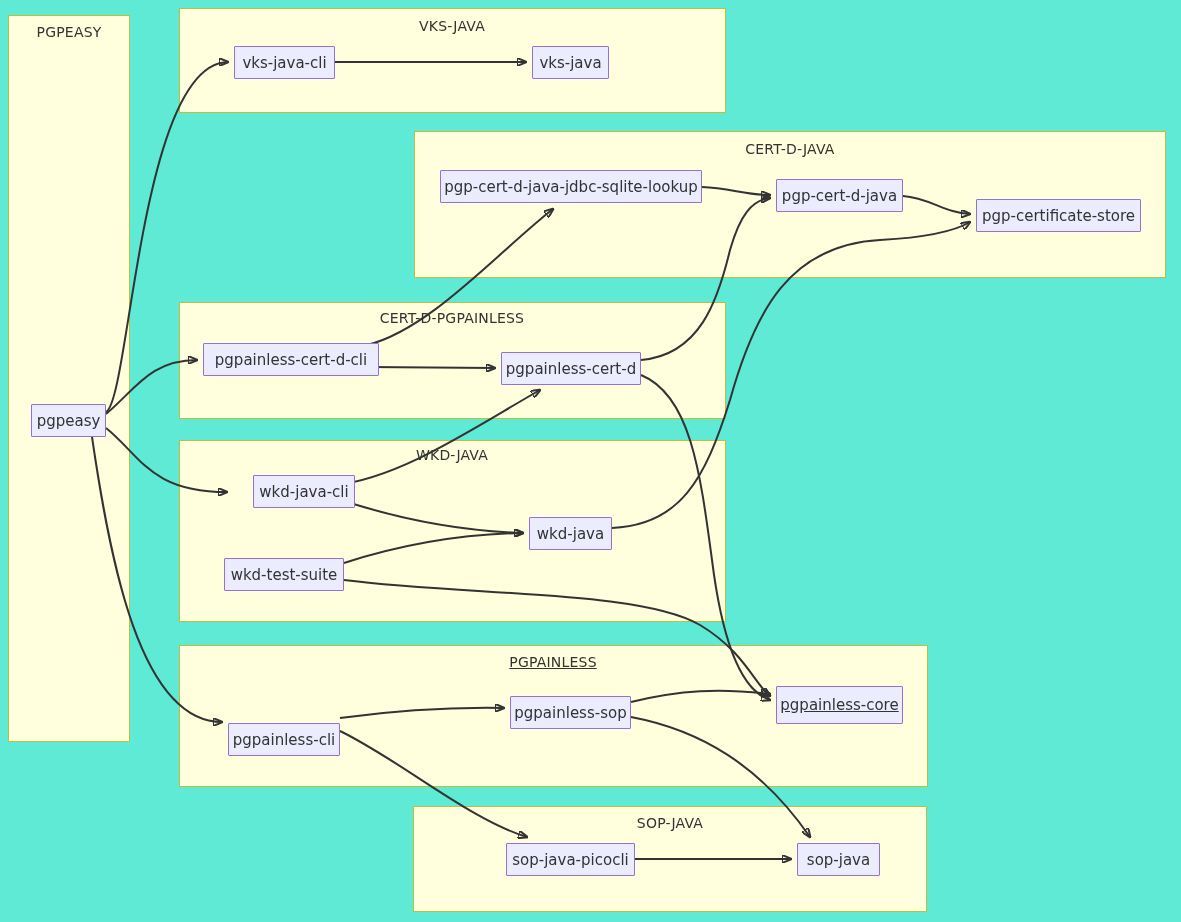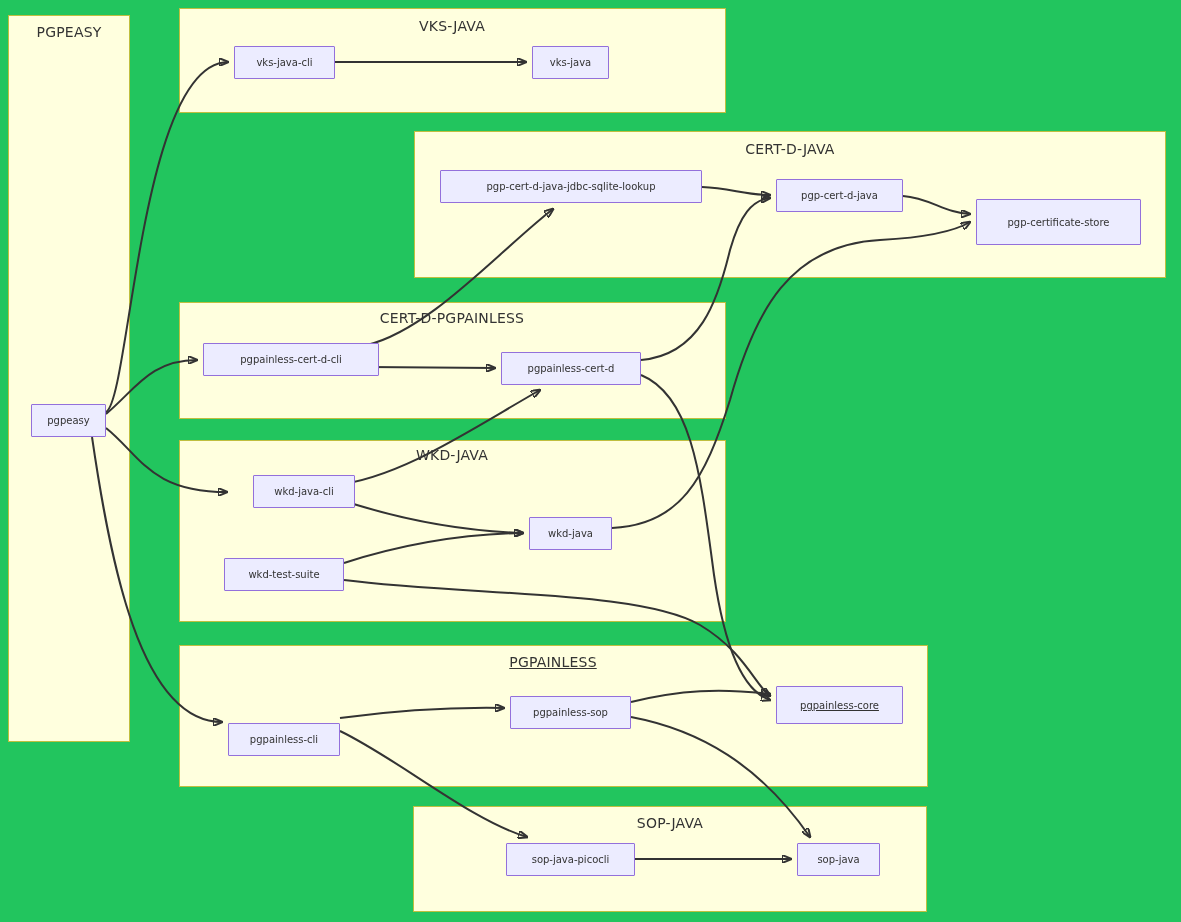--- a/index.html
+++ b/index.html
@@ -1,23 +1,23 @@
 <!DOCTYPE html>
 <html><head>
 <meta charset="utf-8">
 <style>
   html,body{margin:0;padding:0;background:#000;}
-  #stage{position:relative;width:1181px;height:922px;background:#22c55e;
+  #stage{position:relative;width:1181px;height:922px;background:#5eead4;
          font-family:"DejaVu Sans","Liberation Sans",sans-serif;overflow:hidden;}
   .cluster{position:absolute;background:#ffffde;border:1px solid #bfbf3f;box-sizing:border-box;}
   .cluster-label{position:absolute;transform:translateX(-50%);
                  font-size:14px;color:#333333;white-space:nowrap;letter-spacing:.2px;}
   .node{position:absolute;background:#ececff;border:1px solid #9370db;
         box-sizing:border-box;display:flex;align-items:center;justify-content:center;
-        font-size:10px;color:#333333;white-space:nowrap;border-radius:1px;}
+        font-size:15px;color:#333333;white-space:nowrap;border-radius:1px;}
   #edges{position:absolute;left:0;top:0;width:1181px;height:922px;pointer-events:none;}
   #edges path{fill:none;stroke:#333333;stroke-width:2;}
 </style>
 </head>
 <body>
 
 <div id="stage">
   <div id="clusters">
       <div class="cluster" style="left: 8px; top: 15px; width: 122px; height: 727px; background: rgb(255, 255, 222); border-color: rgb(191, 191, 63);"></div>
       <div class="cluster-label" style="left: 69px; top: 24px;">PGPEASY</div>
@@ -63,21 +63,21 @@
         <path d="M 631,717 C 700,730 760,765 810,837" marker-end="url(#arrow)" stroke="#333333"></path>
         <path d="M 635,859 L 791,859" marker-end="url(#arrow)" stroke="#333333"></path>
       </g>
   </svg>
   <div id="nodes">
       <div class="node" style="left: 31px; top: 404px; width: 75px; height: 33px; background: rgb(236, 236, 255); border-color: rgb(147, 112, 219);">pgpeasy</div>
       <div class="node" style="left: 234px; top: 46px; width: 101px; height: 33px; background: rgb(236, 236, 255); border-color: rgb(147, 112, 219);">vks-java-cli</div>
       <div class="node" style="left: 532px; top: 46px; width: 77px; height: 33px; background: rgb(236, 236, 255); border-color: rgb(147, 112, 219);">vks-java</div>
       <div class="node" style="left: 440px; top: 170px; width: 262px; height: 33px; background: rgb(236, 236, 255); border-color: rgb(147, 112, 219);">pgp-cert-d-java-jdbc-sqlite-lookup</div>
       <div class="node" style="left: 776px; top: 179px; width: 127px; height: 33px; background: rgb(236, 236, 255); border-color: rgb(147, 112, 219);">pgp-cert-d-java</div>
-      <div class="node" style="left: 976px; top: 199px; width: 165px; height: 46px; background: rgb(236, 236, 255); border-color: rgb(147, 112, 219);">pgp-certificate-store</div>
+      <div class="node" style="left: 976px; top: 199px; width: 165px; height: 33px; background: rgb(236, 236, 255); border-color: rgb(147, 112, 219);">pgp-certificate-store</div>
       <div class="node" style="left: 203px; top: 343px; width: 176px; height: 33px; background: rgb(236, 236, 255); border-color: rgb(147, 112, 219);">pgpainless-cert-d-cli</div>
       <div class="node" style="left: 501px; top: 352px; width: 140px; height: 33px; background: rgb(236, 236, 255); border-color: rgb(147, 112, 219);">pgpainless-cert-d</div>
       <div class="node" style="left: 233px; top: 475px; width: 102px; height: 33px; background: rgb(236, 236, 255); border-color: rgb(147, 112, 219); margin-left: 20px;">wkd-java-cli</div>
       <div class="node" style="left: 529px; top: 517px; width: 83px; height: 33px; background: rgb(236, 236, 255); border-color: rgb(147, 112, 219);">wkd-java</div>
       <div class="node" style="left: 224px; top: 558px; width: 120px; height: 33px; background: rgb(236, 236, 255); border-color: rgb(147, 112, 219);">wkd-test-suite</div>
       <div class="node" style="left: 228px; top: 723px; width: 112px; height: 33px; background: rgb(236, 236, 255); border-color: rgb(147, 112, 219);">pgpainless-cli</div>
       <div class="node" style="left: 510px; top: 696px; width: 121px; height: 33px; background: rgb(236, 236, 255); border-color: rgb(147, 112, 219);">pgpainless-sop</div>
       <div class="node" style="left: 776px; top: 686px; width: 127px; height: 38px; background: rgb(236, 236, 255); border-color: rgb(147, 112, 219); text-decoration: underline;">pgpainless-core</div>
       <div class="node" style="left: 506px; top: 843px; width: 129px; height: 33px; background: rgb(236, 236, 255); border-color: rgb(147, 112, 219);">sop-java-picocli</div>
       <div class="node" style="left: 797px; top: 843px; width: 83px; height: 33px; background: rgb(236, 236, 255); border-color: rgb(147, 112, 219);">sop-java</div>

